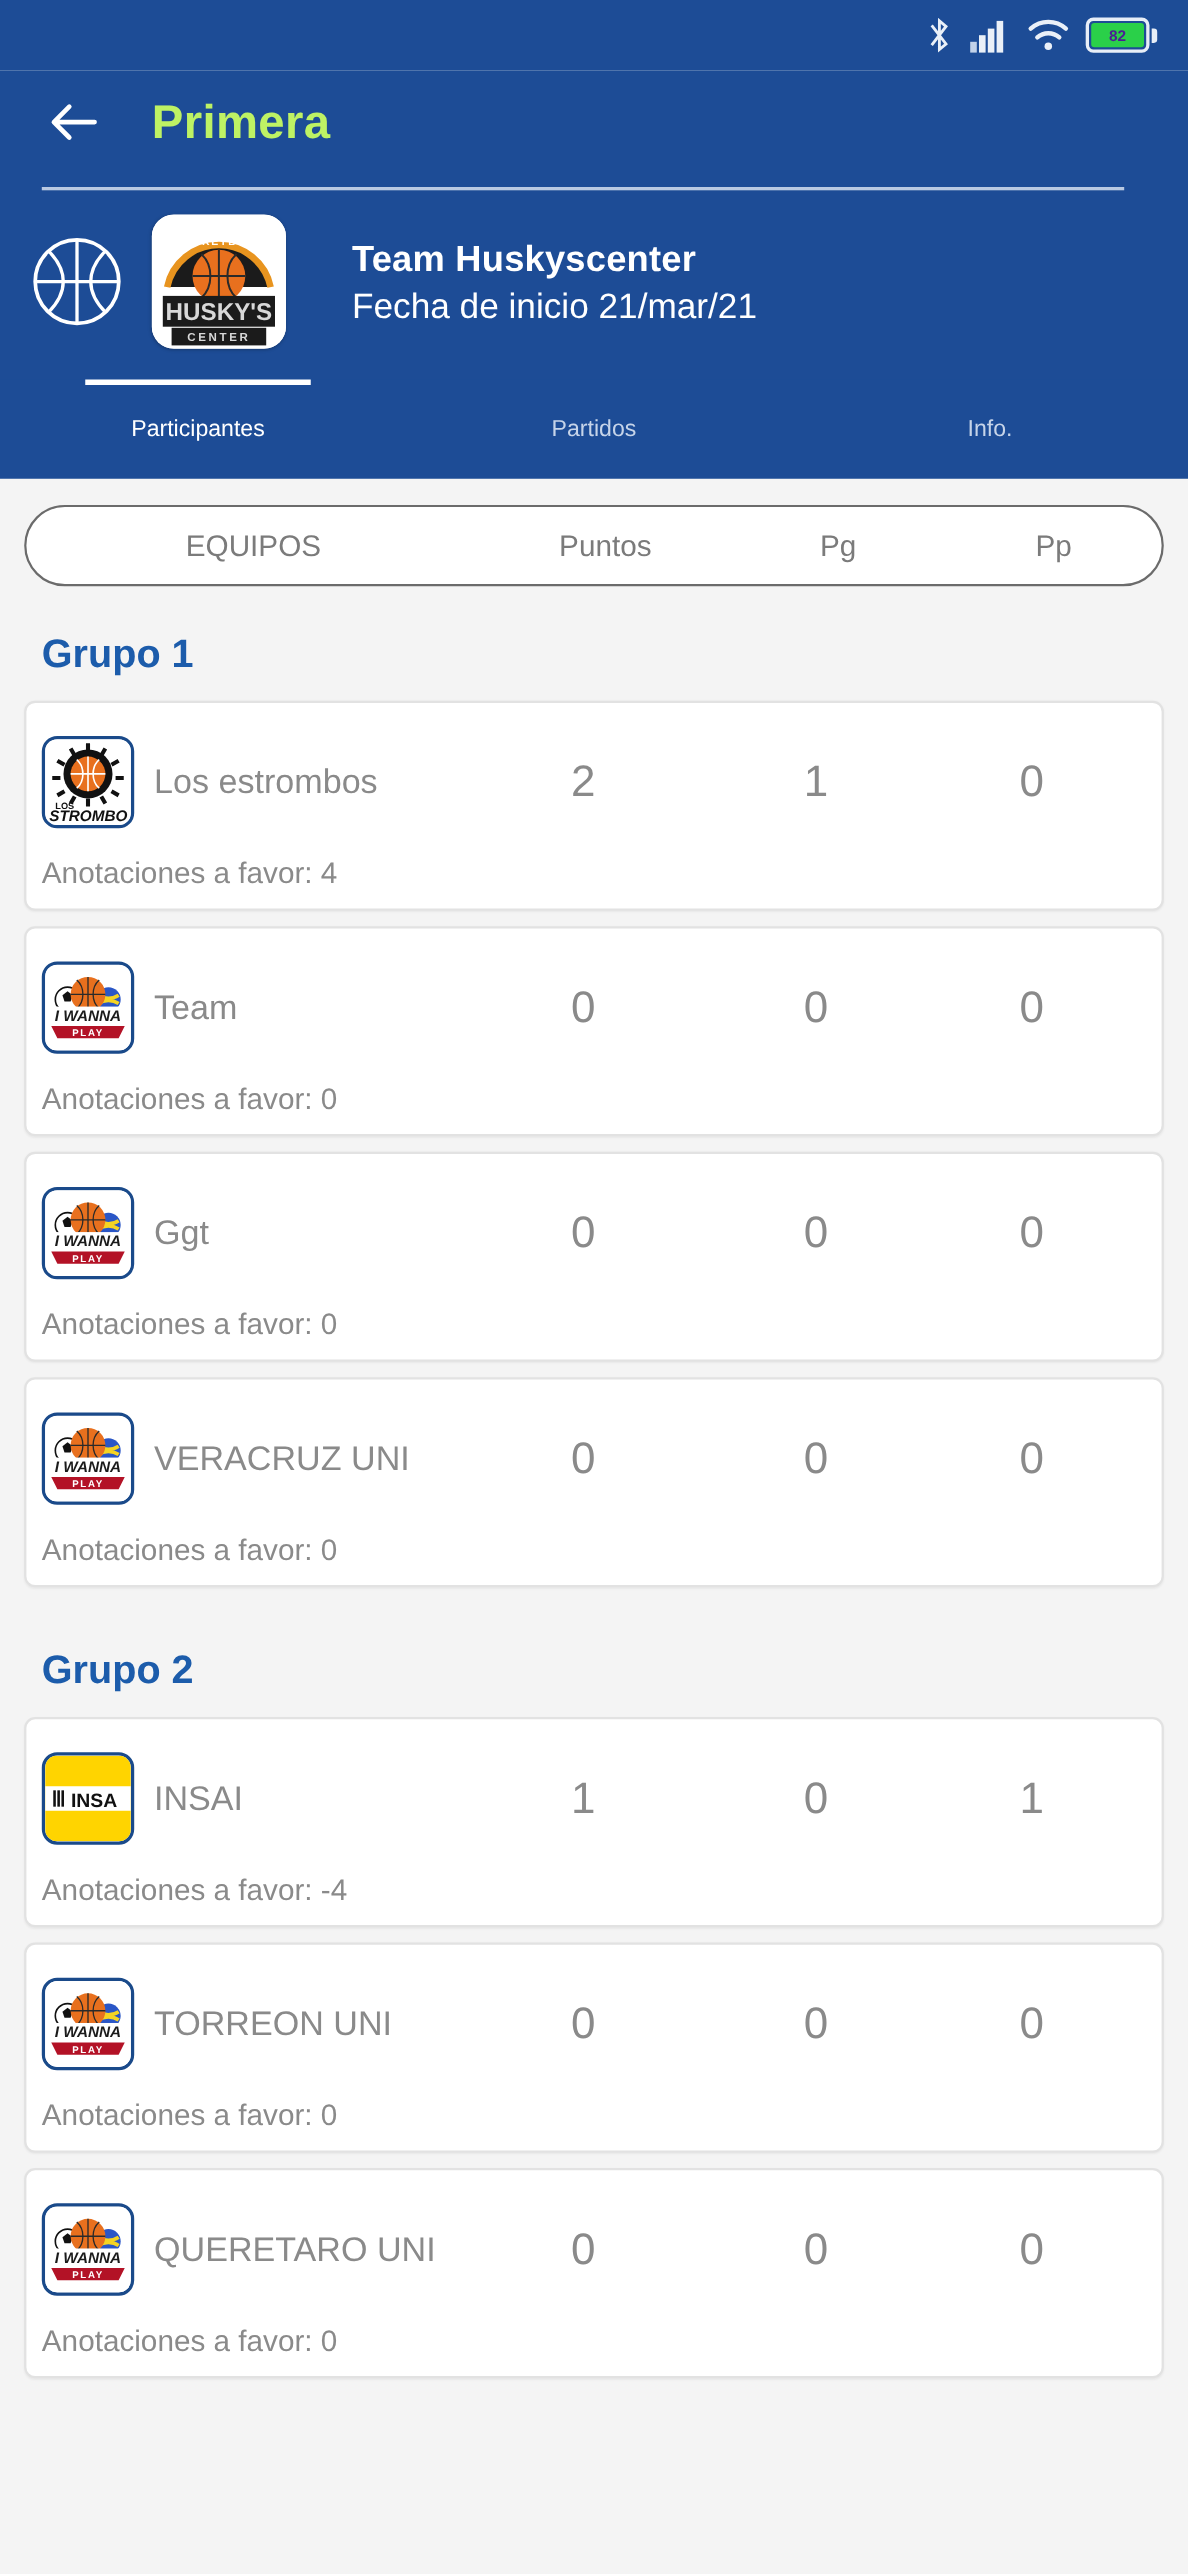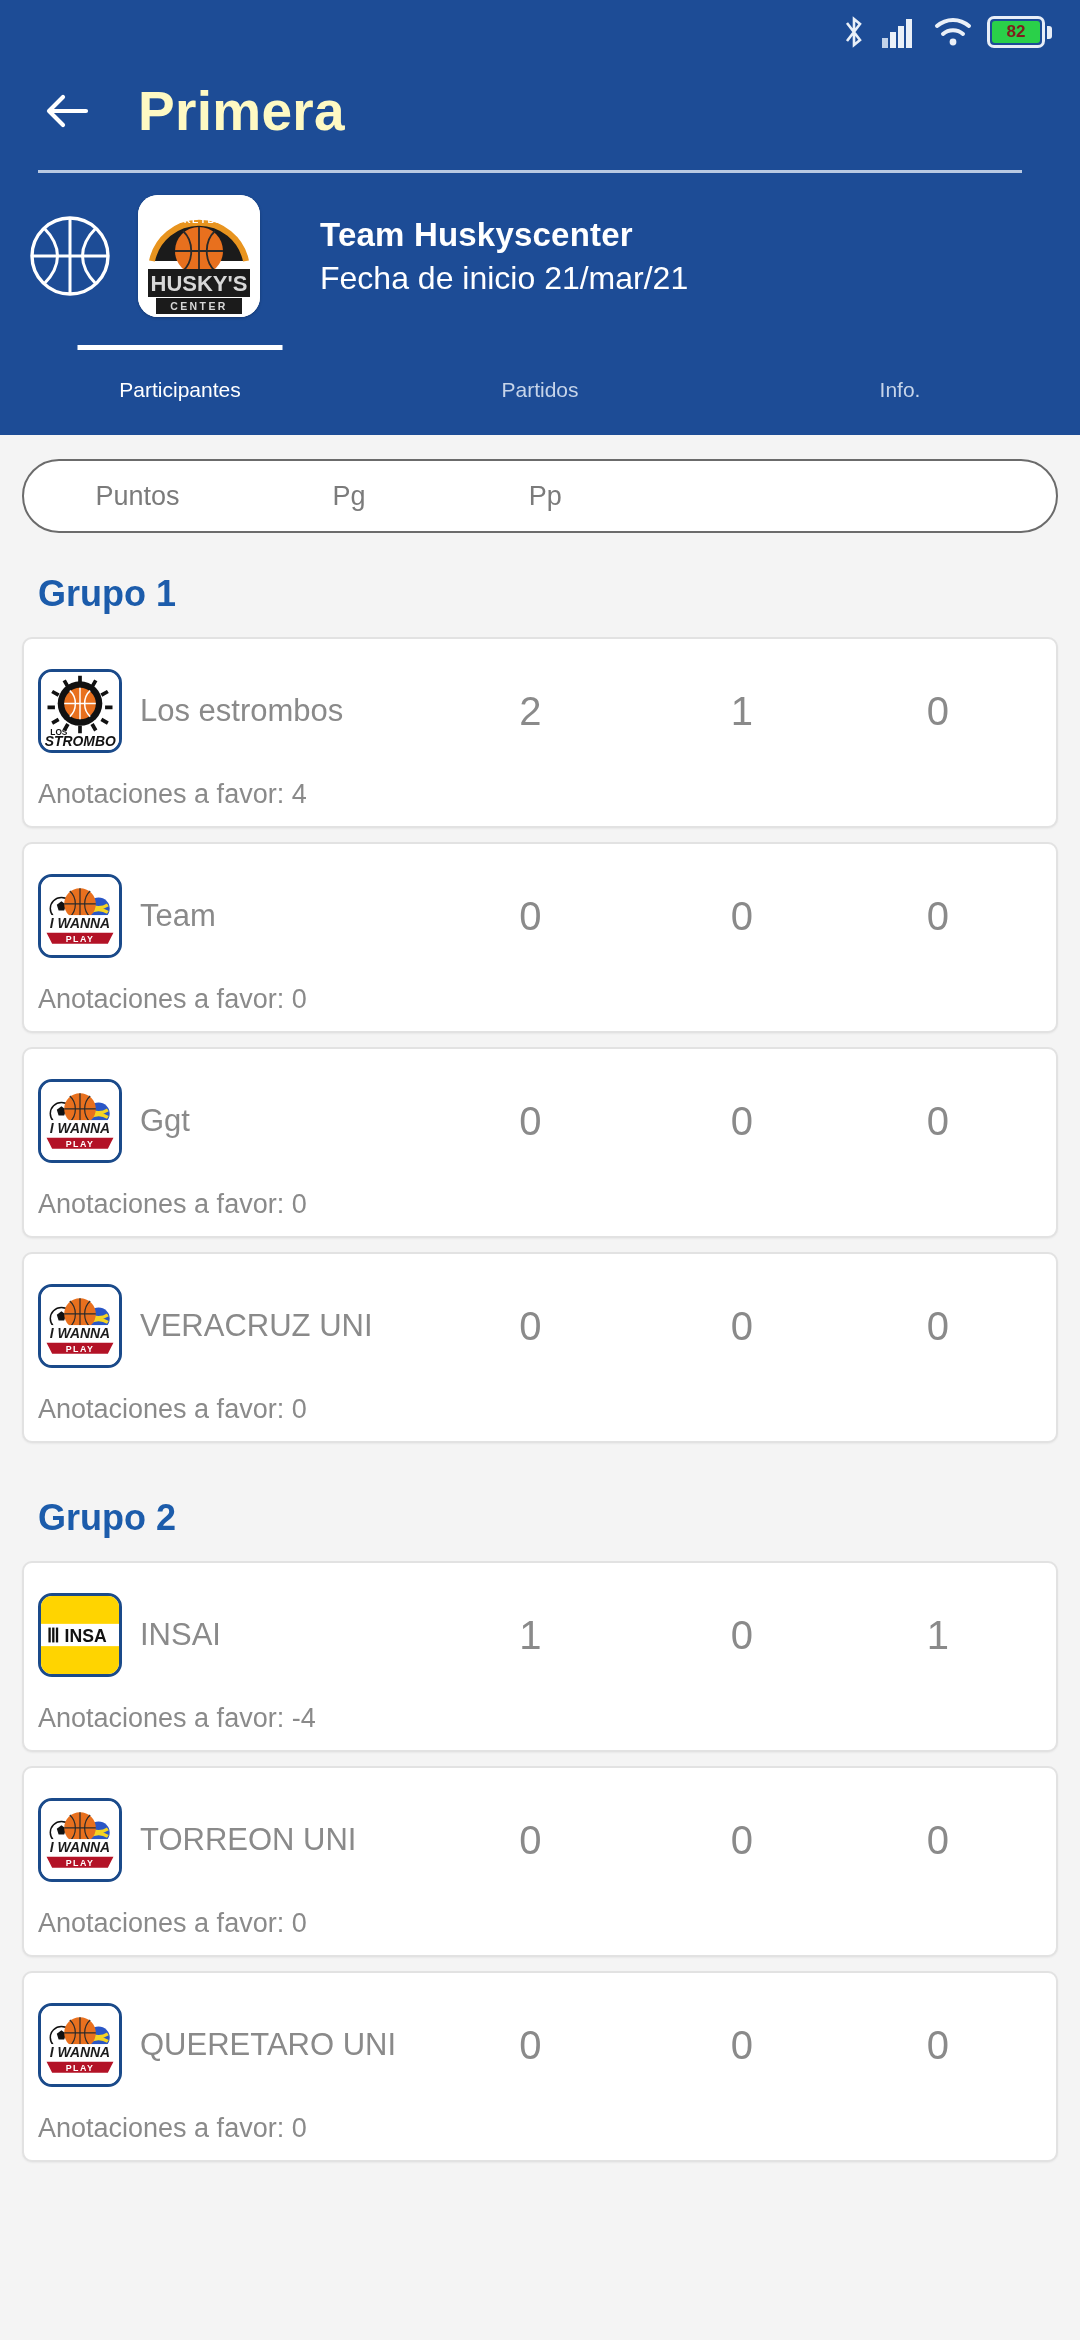--- a/index.html
+++ b/index.html
@@ -18,37 +18,37 @@
   }
   .sb-icon{ display:flex; align-items:center; }
   .battery{
     display:flex; align-items:center;
   }
   .batt-body{
     width:58px;height:32px;border:3px solid #e8eef7;border-radius:7px;
     display:flex;align-items:center;justify-content:center;padding:2px;
   }
   .batt-fill{
-    background:#2ad049;color:#7f1d1d;font-size:17px;font-weight:bold;
+    background:#2ad049;color:#4c1d95;font-size:14px;font-weight:bold;
     width:100%;height:100%;display:flex;align-items:center;justify-content:center;
     border-radius:3px;font-family:"Liberation Sans",sans-serif;
   }
   .batt-tip{width:5px;height:13px;background:#e8eef7;border-radius:0 3px 3px 0;margin-left:2px;}
 
   
   .appbar{
     background:#1d4c96;
     padding:0 0 0 0;
   }
   .appbar-top{
     height:94px; display:flex; align-items:center; gap:42px; padding-left:38px;
   }
   .back-arrow{ width:58px;height:58px; position:relative; cursor:pointer; flex:none;}
   .page-title{
-    color:#fef9c3; font-size:55px; font-weight:bold; letter-spacing:.3px;
+    color:#bef264; font-size:43px; font-weight:bold; letter-spacing:.3px;
   }
   .hr-line{
     height:3px;background:#b9c9e2;margin:12px 58px 0 38px;
   }
 
   
   .league{
     display:flex;align-items:center;gap:0;padding:22px 0 28px 28px;
   }
   .ball-icon{ width:84px;height:84px;flex:none;margin-right:26px; }
@@ -207,20 +207,21 @@
   <div class="tabs">
     <div class="tab active">Participantes</div>
     <div class="tab">Partidos</div>
     <div class="tab">Info.</div>
   </div>
 </div>
 
 <div class="content">
 
   <div class="colhead">
+    <div class="ch ch-team">EQUIPOS</div>
     <div class="ch ch-pts">Puntos</div>
     <div class="ch ch-pg">Pg</div>
     <div class="ch ch-pp">Pp</div>
   </div>
 
   <div class="group-title">Grupo 1</div>
 
   <div class="card">
     <div class="card-main">
       <span class="logo-box">

